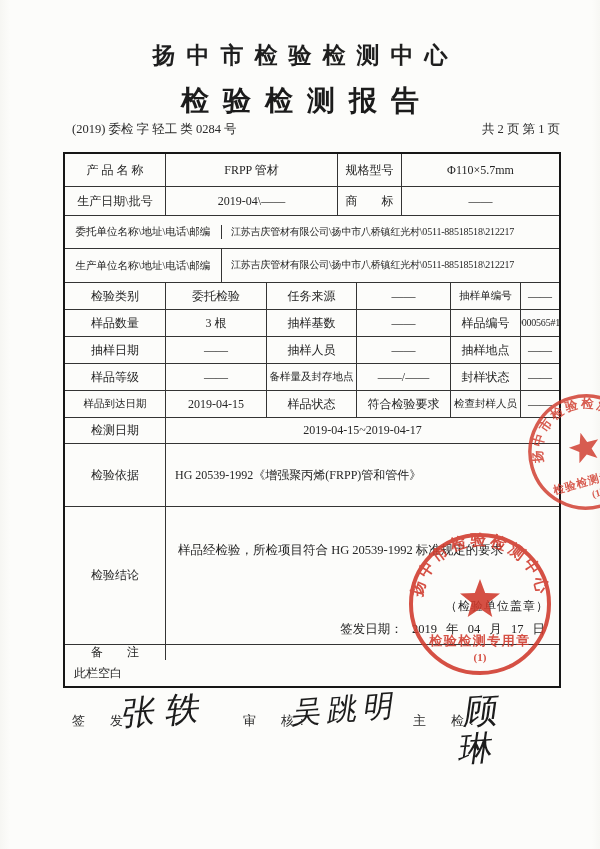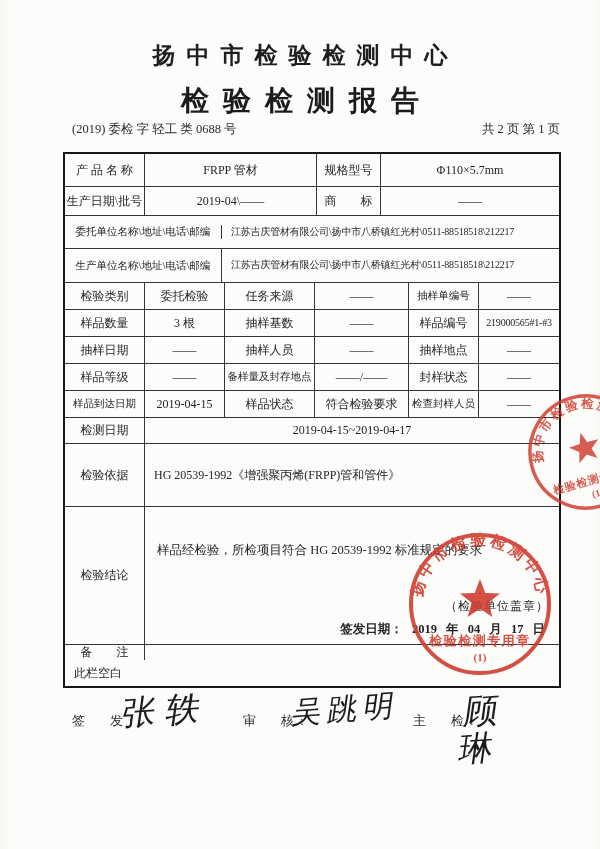--- a/index.html
+++ b/index.html
@@ -38,46 +38,46 @@
     font-size:12px;line-height:1.25;text-align:center;color:#252525;
     overflow:hidden;white-space:nowrap;
   }
   .td:last-child{border-right:none;flex:1;}
   .left{justify-content:flex-start;text-align:left;padding-left:9px;padding-right:4px;}
   .tight{font-size:10.5px;}
   .small{font-size:10px;letter-spacing:-0.2px;}
   .h-product{height:33px;} .h-batch{height:29px;} .h-client{height:33px;align-items:center;}
   .h-manu{height:34px;} .h-6col{height:27px;} .h-testdate{height:26px;}
   .h-basis{height:63px;} .h-concl{height:138px;} .h-remark{height:41px;}
-  .w80{width:80px;} .w172{width:172px;} .w64{width:64px;}
+  .w80{width:101px;} .w172{width:172px;} .w64{width:64px;}
   .w157{width:157px;} .w90{width:90px;} .w94{width:94px;} .w70{width:70px;}
   .concl-cell{position:relative;display:block;white-space:normal;}
   .concl-text{position:absolute;top:36px;left:12px;right:12px;text-align:left;font-size:12.5px;}
   .seal-note{position:absolute;top:92px;right:10px;font-size:12px;letter-spacing:1px;}
-  .issue-line{position:absolute;top:115px;right:14px;font-size:12.5px;word-spacing:6px;font-weight:bold;}
+  .issue-line{position:absolute;top:115px;right:14px;font-size:12.5px;word-spacing:6px;}
   .sig-row{position:absolute;top:690px;left:0;width:516px;height:70px;}
   .sig-label{position:absolute;font-size:13px;letter-spacing:6px;color:#2b2b2b;top:22px;}
   .sig-name{
     position:absolute;font-size:34px;color:#1c1c1c;top:2px;
     transform:rotate(-4deg) skewX(-12deg);letter-spacing:10px;line-height:1.1;
   }
   .stamp{position:absolute;pointer-events:none;}
   .stamp-main{left:404px;top:528px;opacity:0.88;}
   .stamp-edge{left:524px;top:390px;opacity:0.82;transform:rotate(-16deg);}
   .stamp text{font-family:"Liberation Serif","DejaVu Serif",serif;font-weight:bold;}
 </style>
 </head>
 <body>
 
 <div class="page">
 
   <div class="org-title">扬中市检验检测中心</div>
   <div class="report-title">检验检测报告</div>
   <div class="doc-line">
-    <span>(2019) 委检 字 轻工 类 0688 号</span>
+    <span>(2019) 委检 字 轻工 类 0284 号</span>
     <span>共 2 页 第 1 页</span>
   </div>
 
   <div class="rpt-table">
 
     <div class="tr h-product">
       <div class="td w80">产 品 名 称</div>
       <div class="td w172">FRPP 管材</div>
       <div class="td w64">规格型号</div>
       <div class="td">Φ110×5.7mm</div>

